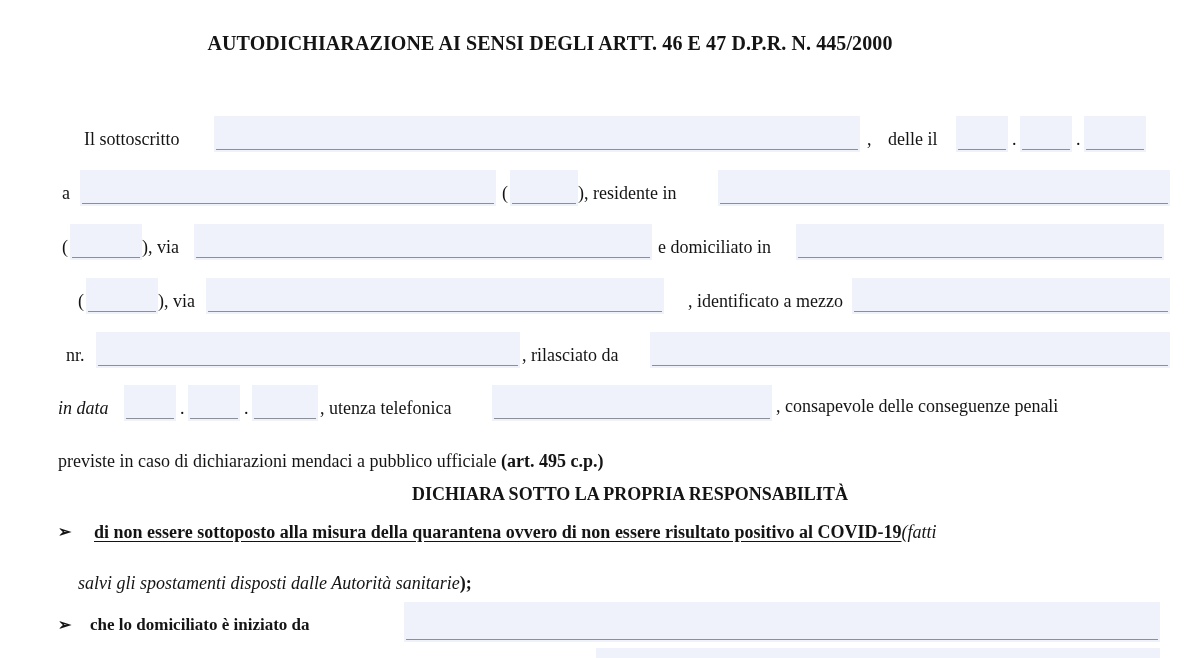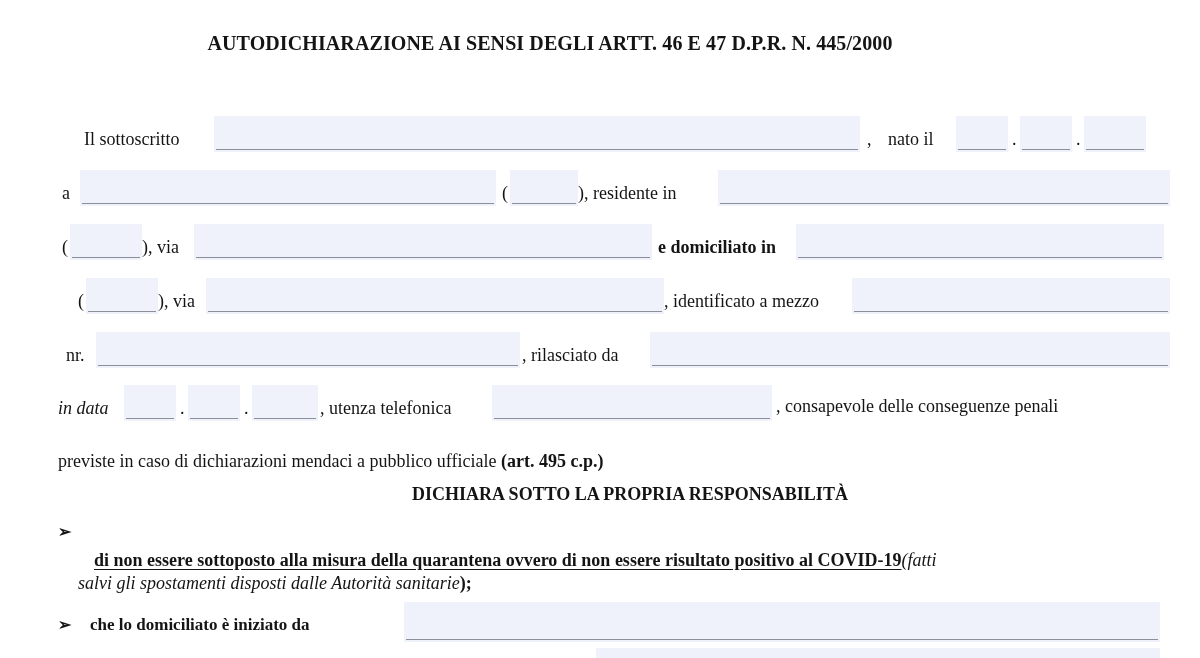--- a/index.html
+++ b/index.html
@@ -21,46 +21,46 @@
 </head>
 <body>
 
 <div>
 
   <div class="abs title">AUTODICHIARAZIONE AI SENSI DEGLI ARTT. 46 E 47 D.P.R. N. 445/2000</div>
 
   <span class="abs txt" style="top:128px;left:84px;">Il sottoscritto</span>
   <div class="field" style="top:116px;left:214px;width:646px;"></div>
   <span class="abs txt" style="top:128px;left:867px;">,</span>
-  <span class="abs txt" style="top:128px;left:888px;">nato  il</span>
+  <span class="abs txt" style="top:128px;left:888px;">delle  il</span>
   <div class="field" style="top:116px;left:956px;width:52px;"></div>
   <span class="abs txt" style="top:128px;left:1012px;">.</span>
   <div class="field" style="top:116px;left:1020px;width:52px;"></div>
   <span class="abs txt" style="top:128px;left:1076px;">.</span>
   <div class="field" style="top:116px;left:1084px;width:62px;"></div>
 
   <span class="abs txt" style="top:182px;left:62px;">a</span>
   <div class="field" style="top:170px;left:80px;width:416px;"></div>
   <span class="abs txt" style="top:182px;left:502px;">(</span>
   <div class="field" style="top:170px;left:510px;width:68px;"></div>
   <span class="abs txt" style="top:182px;left:578px;">), residente   in</span>
   <div class="field" style="top:170px;left:718px;width:452px;"></div>
 
   <span class="abs txt" style="top:236px;left:62px;">(</span>
   <div class="field" style="top:224px;left:70px;width:72px;"></div>
   <span class="abs txt" style="top:236px;left:142px;">), via</span>
   <div class="field" style="top:224px;left:194px;width:458px;"></div>
-  <span class="abs txt" style="top:236px;left:658px;font-weight:bold;">e domiciliato in</span>
+  <span class="abs txt" style="top:236px;left:658px;">e domiciliato in</span>
   <div class="field" style="top:224px;left:796px;width:368px;"></div>
 
   <span class="abs txt" style="top:290px;left:78px;">(</span>
   <div class="field" style="top:278px;left:86px;width:72px;"></div>
   <span class="abs txt" style="top:290px;left:158px;">), via</span>
   <div class="field" style="top:278px;left:206px;width:458px;"></div>
-  <span class="abs txt" style="top:290px;left:664px;">, identificato a mezzo</span>
+  <span class="abs txt" style="top:290px;left:688px;">, identificato a mezzo</span>
   <div class="field" style="top:278px;left:852px;width:318px;"></div>
 
   <span class="abs txt" style="top:344px;left:66px;">nr.</span>
   <div class="field" style="top:332px;left:96px;width:424px;"></div>
   <span class="abs txt" style="top:344px;left:522px;">, rilasciato da</span>
   <div class="field" style="top:332px;left:650px;width:520px;"></div>
 
   <span class="abs txt" style="top:397px;left:58px;font-style:italic;">in data</span>
   <div class="field" style="top:385px;left:124px;width:52px;"></div>
   <span class="abs txt" style="top:397px;left:180px;">.</span>
@@ -71,21 +71,21 @@
   <div class="field" style="top:385px;left:492px;width:280px;"></div>
   <span class="abs txt" style="top:395px;left:776px;">, consapevole delle conseguenze penali</span>
 
   <div class="abs txt" style="top:450px;left:58px;">
     <span>previste in caso di dichiarazioni mendaci a pubblico ufficiale </span><span class="bold">(art. 495 c.p.)</span>
   </div>
 
   <div class="abs heading" style="left:0;width:1260px;">DICHIARA SOTTO LA PROPRIA RESPONSABILITÀ</div>
 
   <span class="abs arrow" style="top:522px;left:58px;">➢</span>
-  <div class="abs txt" style="top:521px;left:94px;margin-top:28px;">
+  <div class="abs txt" style="top:521px;left:94px;">
     <span class="bold u">di non essere sottoposto alla misura della quarantena ovvero di non essere risultato positivo al COVID-19</span><span class="it">(fatti</span>
   </div>
   <div class="abs txt" style="top:572px;left:78px;">
     <span class="it">salvi gli spostamenti disposti dalle Autorità sanitarie</span><span class="bold">);</span>
   </div>
 
   <span class="abs arrow" style="top:615px;left:58px;">➢</span>
   <span class="abs txt bold" style="top:614px;left:90px;font-size:17px;">che lo domiciliato è iniziato da</span>
   <div class="field" style="top:602px;left:404px;width:756px;height:40px;"></div>
 

